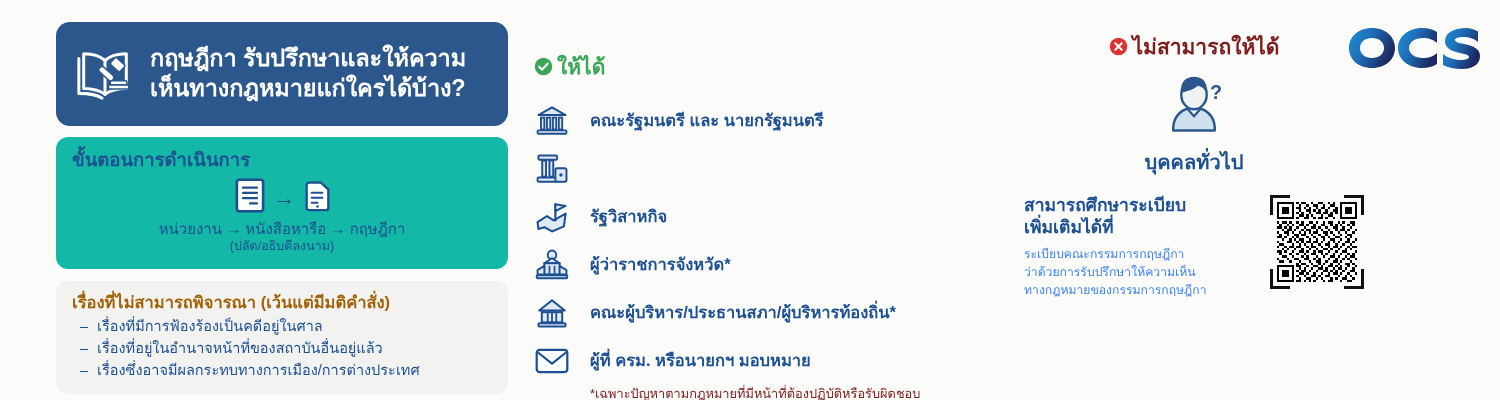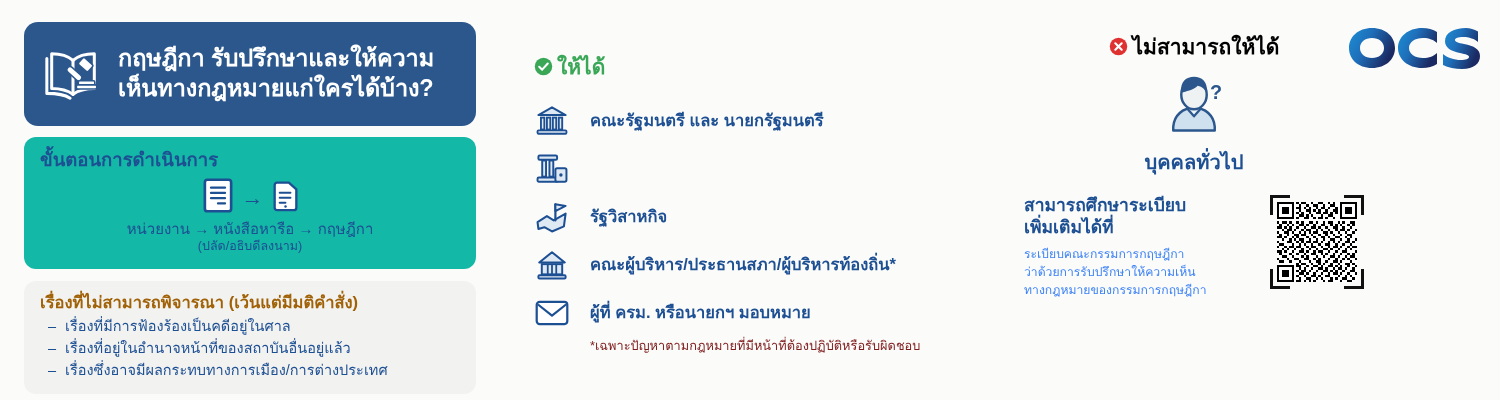--- a/index.html
+++ b/index.html
@@ -6,21 +6,21 @@
   body{
     width:1500px;height:400px;
     background:#fbfbfa;
     font-family:"Liberation Sans","DejaVu Sans",sans-serif;
     overflow:hidden;
     position:relative;
   }
   .stage{position:relative;width:1500px;height:400px;}
 
   
-  .left-col{position:absolute;left:24px;top:22px;width:452px;}
+  .left-col{position:absolute;left:56px;top:22px;width:452px;}
 
   .title-card{
     background:#2b578c;border-radius:14px;
     height:104px;box-sizing:border-box;
     padding:12px 18px 12px 18px;
     display:flex;align-items:center;gap:14px;
   }
   .book-icon{flex:0 0 auto;width:62px;height:62px;}
   .title-text{
     color:#ffffff;font-weight:bold;font-size:23.5px;line-height:1.26;
@@ -74,21 +74,21 @@
   .ok-ico{flex:0 0 auto;width:36px;height:36px;display:flex;align-items:center;justify-content:center;}
   .ok-label{color:#1d4f93;font-weight:bold;font-size:16.5px;line-height:1.2;}
   .ok-note{
     color:#7f1d1d;font-size:12.8px;margin-top:1px;padding-left:56px;line-height:1.3;
   }
 
   
   .right-col{position:absolute;left:1024px;top:30px;width:340px;}
   .no-head{
     display:flex;align-items:center;justify-content:center;gap:5px;
-    color:#000000;font-weight:bold;font-size:21px;
+    color:#7f1d1d;font-weight:bold;font-size:21px;
   }
   .person-wrap{display:flex;justify-content:center;margin-top:9px;}
   .person-label{
     text-align:center;color:#1d4f93;font-weight:bold;font-size:20px;margin-top:4px;
   }
   .no-body{
     color:#1d4f93;font-size:14.2px;line-height:1.48;margin-top:10px;
   }
   .bottom-row{display:flex;gap:9px;margin-top:17px;align-items:flex-start;}
   .bottom-left{flex:1 1 auto;}
@@ -239,20 +239,37 @@
         <span class="ok-ico">
           <svg viewBox="0 0 40 40" width="34" height="34">
             <path d="M3 26 L14 19 L22 24 L36 16 L34 31 L20 37 L11 32 L4 34 Z" fill="#dfe9f3" stroke="#1d4f93" stroke-width="2.4" stroke-linejoin="round"></path>
             <path d="M24 24 L24 5" stroke="#1d4f93" stroke-width="2.6" stroke-linecap="round"></path>
             <path d="M24 5 L36 7 L24 13 Z" fill="#dfe9f3" stroke="#1d4f93" stroke-width="2.3" stroke-linejoin="round"></path>
           </svg>
         </span>
         <span class="ok-label">รัฐวิสาหกิจ</span>
       </li>
 
+      <li>
+        <span class="ok-ico">
+          <svg viewBox="0 0 40 40" width="34" height="34">
+            <path d="M20 3 C23 3 25 5.5 25 8.5 C25 10.5 23.8 12 22.2 12.8 L17.8 12.8 C16.2 12 15 10.5 15 8.5 C15 5.5 17 3 20 3 Z" fill="#dfe9f3" stroke="#1d4f93" stroke-width="2.2" stroke-linejoin="round"></path>
+            <path d="M11 18 L20 12 L29 18 Z" fill="#dfe9f3" stroke="#1d4f93" stroke-width="2.2" stroke-linejoin="round"></path>
+            <rect x="11" y="18" width="18" height="13" fill="#dfe9f3" stroke="#1d4f93" stroke-width="2.2"></rect>
+            <g stroke="#1d4f93" stroke-width="2">
+                <path d="M17 21 V31"></path>
+                <path d="M23 21 V31"></path>
+              </g>
+            <path d="M3 26 L11 21 V31 H3 Z" fill="#dfe9f3" stroke="#1d4f93" stroke-width="2.2" stroke-linejoin="round"></path>
+            <path d="M37 26 L29 21 V31 H37 Z" fill="#dfe9f3" stroke="#1d4f93" stroke-width="2.2" stroke-linejoin="round"></path>
+            <rect x="2" y="32" width="36" height="3.6" rx="1.2" fill="#dfe9f3" stroke="#1d4f93" stroke-width="2.2"></rect>
+          </svg>
+        </span>
+        <span class="ok-label">ผู้ว่าราชการจังหวัด*</span>
+      </li>
 
       <li>
         <span class="ok-ico">
           <svg viewBox="0 0 40 40" width="34" height="34">
             <path d="M20 5 L35 17 H5 Z" fill="#dfe9f3" stroke="#1d4f93" stroke-width="2.4" stroke-linejoin="round"></path>
             <rect x="8" y="19" width="24" height="12" fill="#dfe9f3" stroke="#1d4f93" stroke-width="2.3"></rect>
             <g stroke="#1d4f93" stroke-width="2.1">
                 <path d="M15 20 V31"></path>
                 <path d="M20 20 V31"></path>
                 <path d="M25 20 V31"></path>

